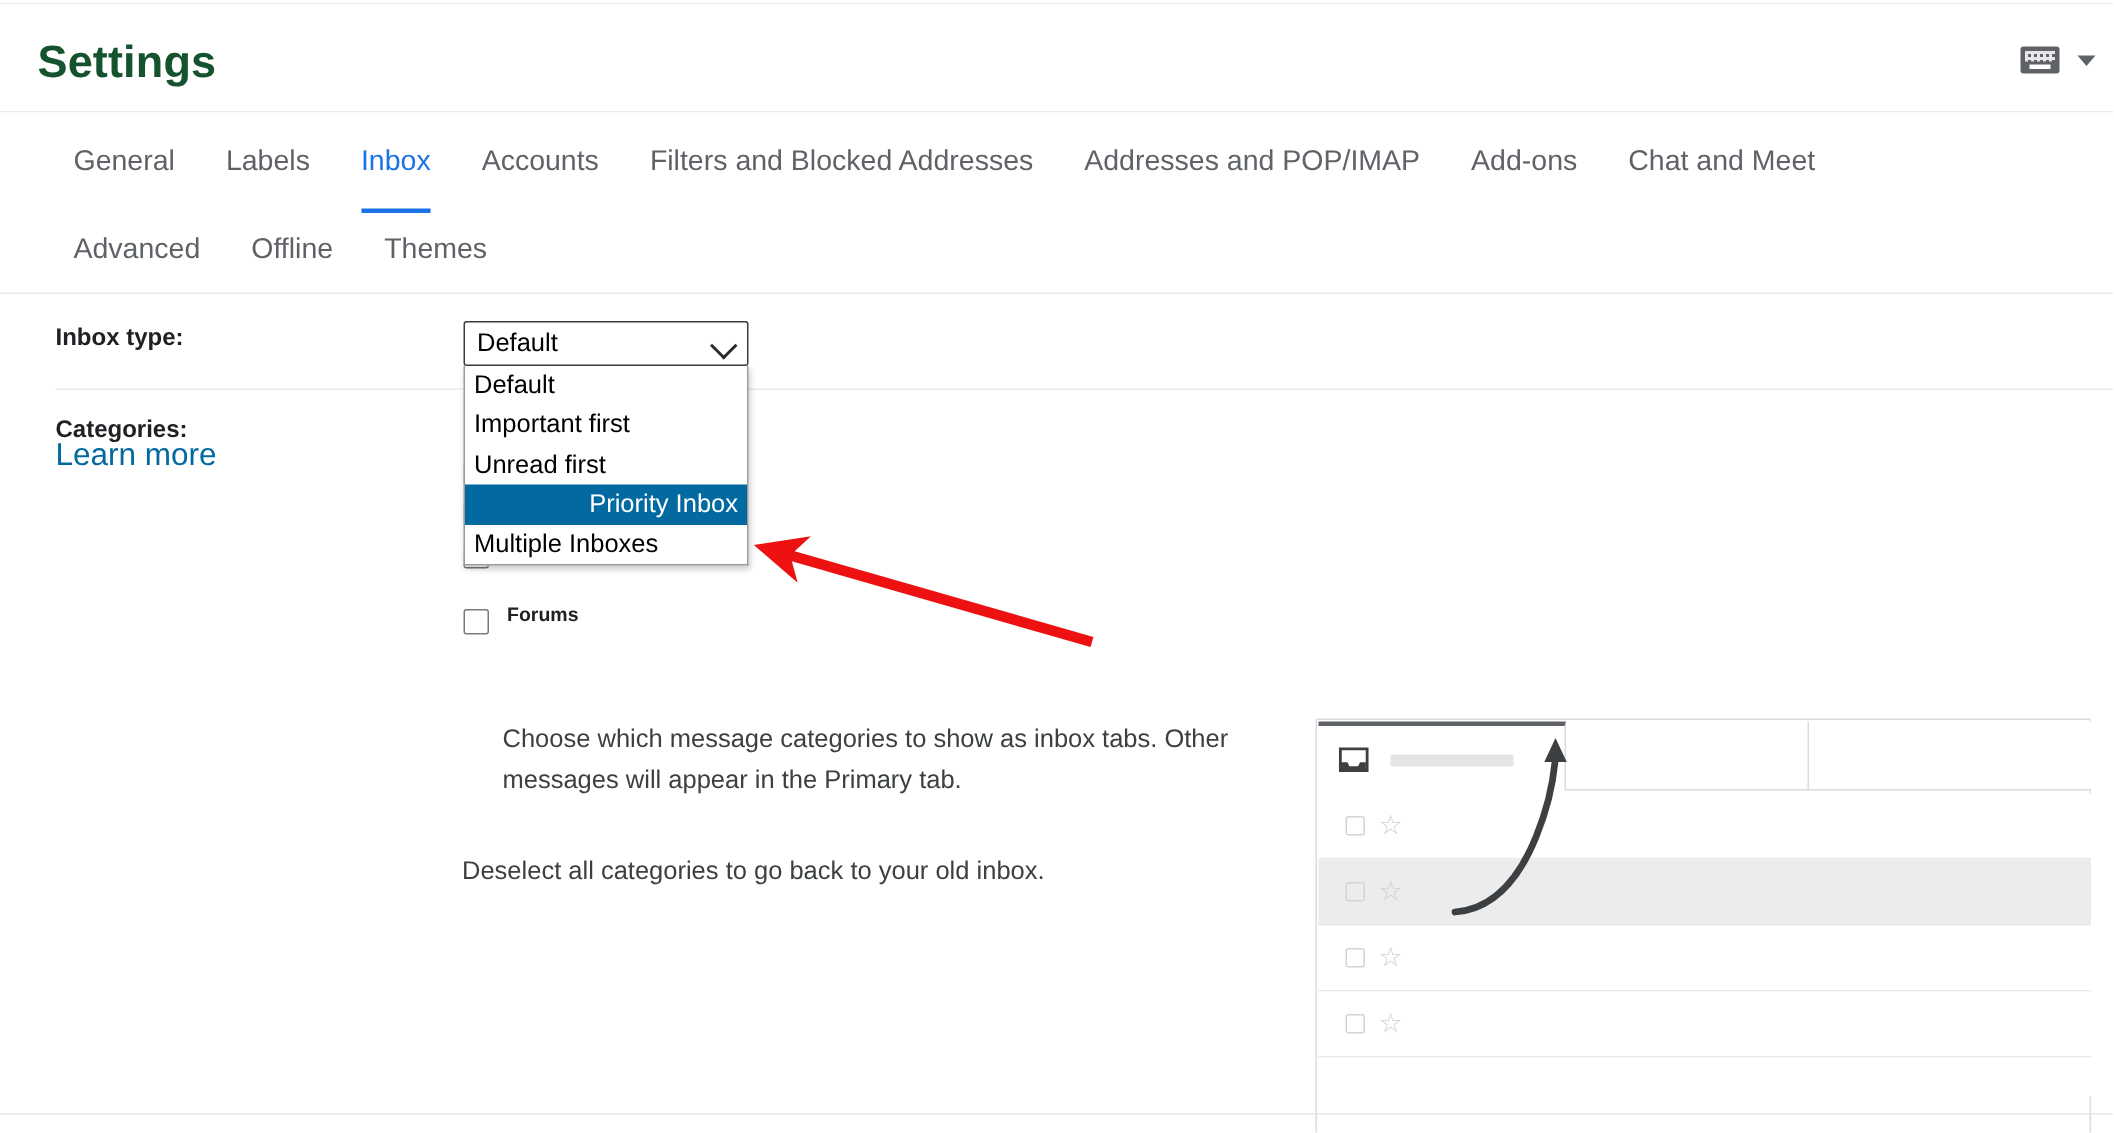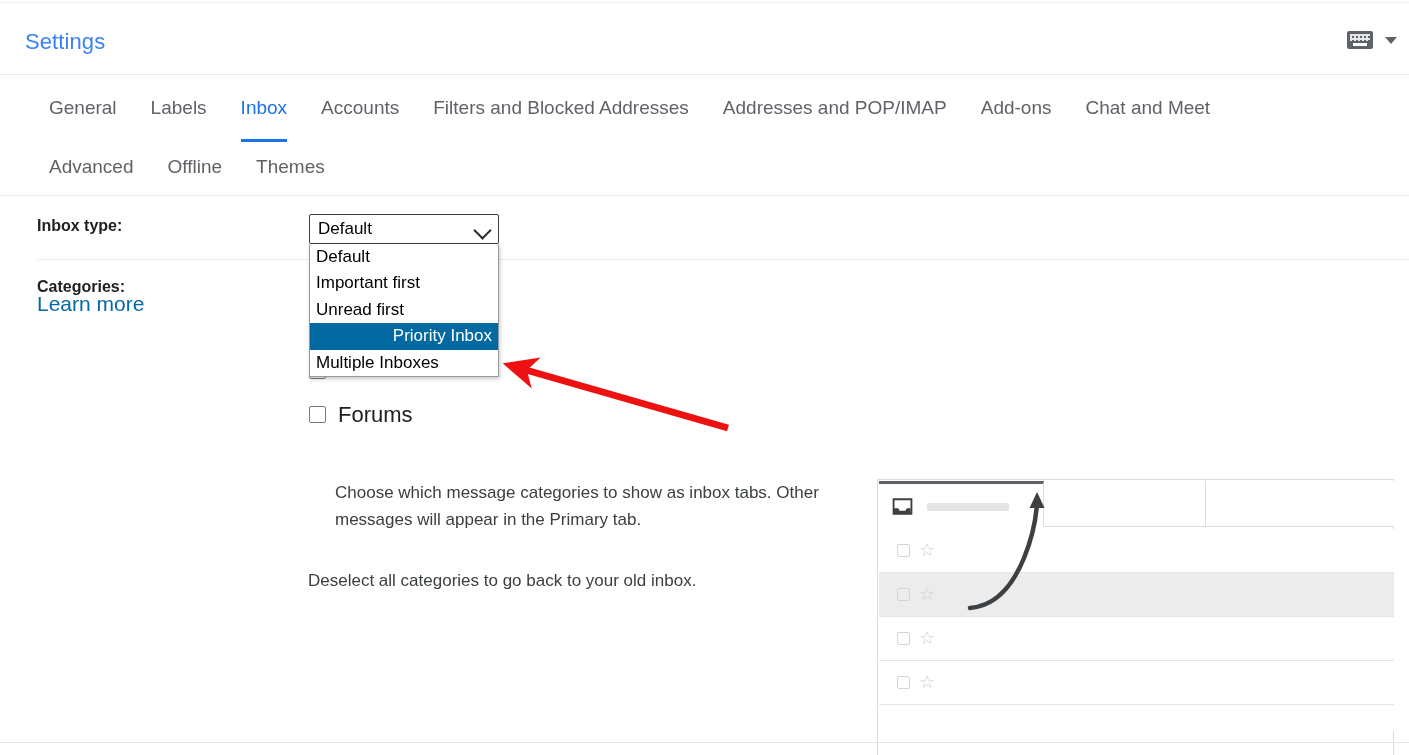--- a/index.html
+++ b/index.html
@@ -23,21 +23,21 @@
     background: #eceff1;
   }
   #header {
     position: absolute; left: 0; top: 3px; width: 1409px; height: 72px;
     border-bottom: 1px solid #e8eaed;
     box-sizing: border-box;
     background: #fff;
   }
   #page-title {
     position: absolute; left: 25px; top: 20px;
-    font-size: 22px; font-weight: 400; color: #3b82f6;
+    font-size: 30px; font-weight: 700; color: #14532d;
     letter-spacing: 0.1px; line-height: 38px;
   }
   #ime-area {
     position: absolute; right: 12px; top: 28px;
     display: flex; align-items: center; gap: 12px;
   }
   #kbd-icon {
     width: 26px; height: 18px;
     border-radius: 2px;
     background: #5f6368;
@@ -122,21 +122,21 @@
     border-radius: 2px;
     background: #fff;
     box-sizing: border-box;
   }
   #cat-check-0 { left: 309px; top: 112px; }
   #cat-check-1 { left: 309px; top: 139px; }
   #cat-check-2 { left: 309px; top: 166px; }
   #cat-check-3 { left: 309px; top: 210px; }
   #cat-label-3 {
     position: absolute; left: 338px; top: 206px;
-    font-size: 22px; font-weight: normal; color: #202124;
+    font-size: 13px; font-weight: bold; color: #202124;
   }
 
   
   #select-box {
     position: absolute; left: 309px; top: 18px;
     width: 190px; height: 30px;
     border: 1px solid #3c3c3c;
     border-radius: 2px;
     background: #fff;
     box-sizing: border-box;

